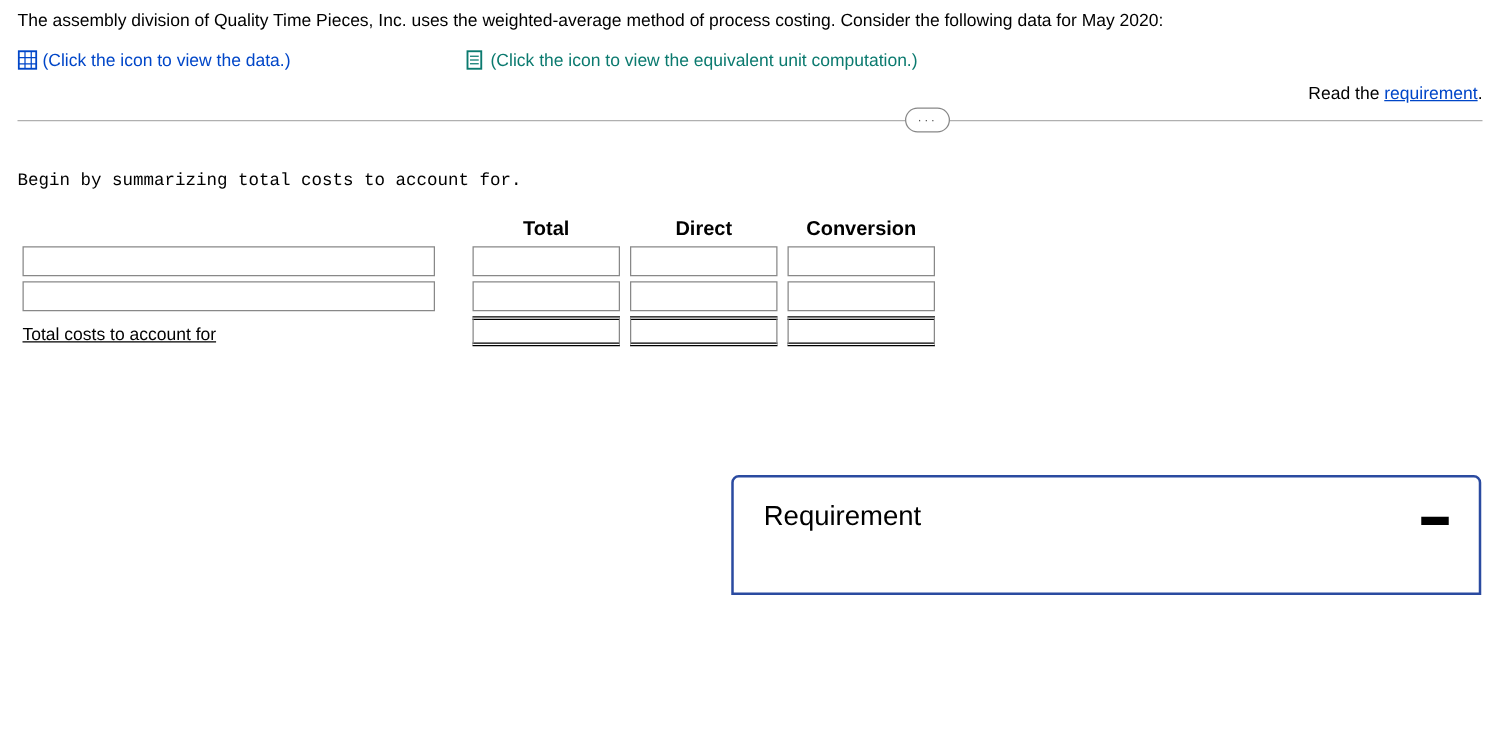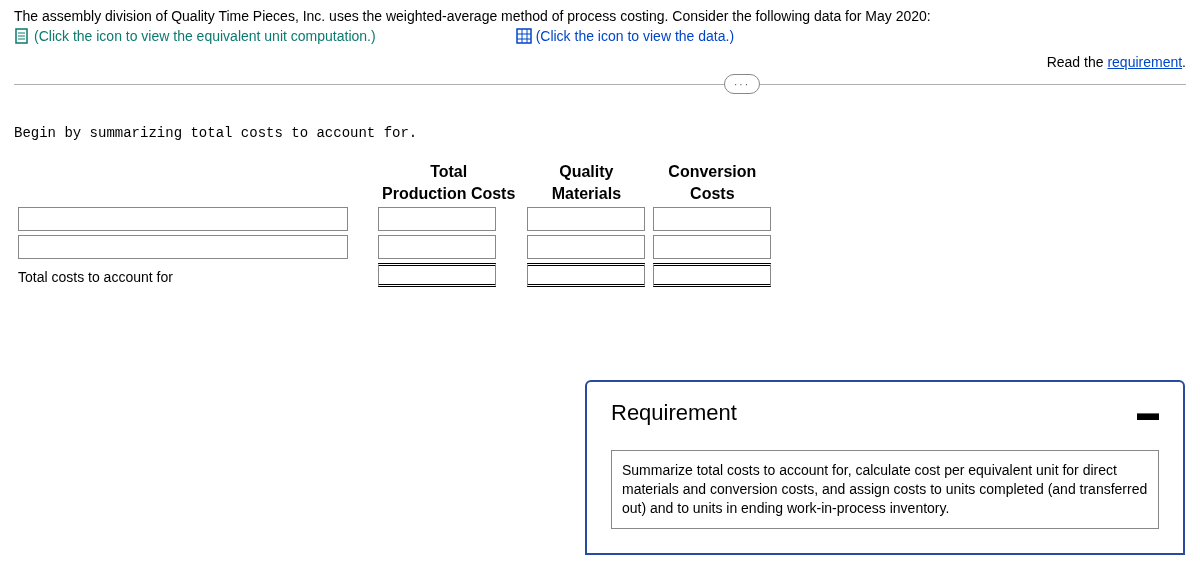--- a/index.html
+++ b/index.html
@@ -5,21 +5,21 @@
   * { box-sizing: border-box; }
   body {
     margin: 0;
     padding: 8px 14px;
     font-family: Arial, Helvetica, sans-serif;
     font-size: 14px;
     color: #000;
     background: #fff;
     width: 1200px;
   }
-  .intro-text { margin-bottom: 4px; }
+  .intro-text { margin-bottom: 16px; }
   .link-row { display: flex; align-items: center; margin-bottom: 10px; }
   .link-group { display: inline-flex; align-items: center; margin-right: 140px; }
   .icon-box {
     display: inline-flex;
     width: 16px; height: 16px;
     margin-right: 4px;
     vertical-align: middle;
   }
   .blue-link { color: #0046c8; }
   .teal-link { color: #0b7a6f; }
@@ -50,21 +50,21 @@
   }
   .instruction { margin-bottom: 20px; font-family: Liberation Mono, monospace; }
   table.cost-table { border-collapse: collapse; }
   table.cost-table th {
     font-weight: bold;
     text-align: center;
     padding: 2px 8px;
     font-size: 16px;
   }
   table.cost-table td { padding: 2px 4px; }
-  .desc-cell { width: 360px; }
+  .desc-cell { width: 360px; text-decoration: underline; }
   .desc-input {
     width: 330px;
     height: 24px;
     border: 1px solid #888;
     padding: 2px 4px;
     font-size: 14px;
   }
   .num-input {
     width: 118px;
     height: 24px;
@@ -106,66 +106,60 @@
 </style>
 </head>
 <body>
 
 <div class="intro-text">The assembly division of Quality Time Pieces, Inc. uses the weighted-average method of process costing. Consider the following data for May 2020:</div>
 
 <div class="link-row">
   <span class="link-group">
     <span class="icon-box">
       <svg viewBox="0 0 16 16">
-          <rect x="2" y="1" width="11" height="14" fill="none" stroke="#0b7a6f" stroke-width="1.5"></rect>
-          <line x1="4" y1="5" x2="11" y2="5" stroke="#0b7a6f" stroke-width="1"></line>
-          <line x1="4" y1="8" x2="11" y2="8" stroke="#0b7a6f" stroke-width="1"></line>
-          <line x1="4" y1="11" x2="11" y2="11" stroke="#0b7a6f" stroke-width="1"></line>
-        </svg>
-    </span>
-    <span class="teal-link">(Click the icon to view the equivalent unit computation.)</span>
-  </span>
-  <span class="link-group">
-    <span class="icon-box">
-      <svg viewBox="0 0 16 16">
           <rect x="1" y="1" width="14" height="14" fill="none" stroke="#0046c8" stroke-width="1.5"></rect>
           <line x1="1" y1="6" x2="15" y2="6" stroke="#0046c8" stroke-width="1"></line>
           <line x1="1" y1="11" x2="15" y2="11" stroke="#0046c8" stroke-width="1"></line>
           <line x1="6" y1="1" x2="6" y2="15" stroke="#0046c8" stroke-width="1"></line>
           <line x1="11" y1="1" x2="11" y2="15" stroke="#0046c8" stroke-width="1"></line>
         </svg>
     </span>
     <span class="blue-link">(Click the icon to view the data.)</span>
+  </span>
+  <span class="link-group">
+    <span class="icon-box">
+      <svg viewBox="0 0 16 16">
+          <rect x="2" y="1" width="11" height="14" fill="none" stroke="#0b7a6f" stroke-width="1.5"></rect>
+          <line x1="4" y1="5" x2="11" y2="5" stroke="#0b7a6f" stroke-width="1"></line>
+          <line x1="4" y1="8" x2="11" y2="8" stroke="#0b7a6f" stroke-width="1"></line>
+          <line x1="4" y1="11" x2="11" y2="11" stroke="#0b7a6f" stroke-width="1"></line>
+        </svg>
+    </span>
+    <span class="teal-link">(Click the icon to view the equivalent unit computation.)</span>
   </span>
 </div>
 
 <div class="read-req">
   <span>Read the </span><a class="req-link">requirement</a><span>.</span>
 </div>
 
 <div class="sep-wrap">
   <hr class="sep">
   <div class="sep-pill">···</div>
 </div>
 
 <div class="instruction">Begin by summarizing total costs to account for.</div>
 
 <table class="cost-table">
   <tbody>
       <tr>
     <th class="desc-cell"></th>
     <th>Total</th>
-    <th>Quality</th>
+    <th>Direct</th>
     <th>Conversion</th>
-  </tr>
-  <tr>
-    <th class="desc-cell"></th>
-    <th>Production Costs</th>
-    <th>Materials</th>
-    <th>Costs</th>
   </tr>
   <tr>
     <td class="desc-cell"><input class="desc-input" style=""></td>
     <td><input class="num-input" style=""></td>
     <td><input class="num-input" style=""></td>
     <td><input class="num-input" style=""></td>
   </tr>
   <tr>
     <td class="desc-cell"><input class="desc-input" style=""></td>
     <td><input class="num-input" style=""></td>
@@ -179,14 +173,13 @@
     <td><span class="num-sum"></span></td>
   </tr>
 </tbody>
   </table>
 
 <div class="popup">
   <div class="popup-title-row">
     <span class="popup-title">Requirement</span>
     <span class="min-icon">▬</span>
   </div>
-  <div class="popup-body">Summarize total costs to account for, calculate cost per equivalent unit for direct materials and conversion costs, and assign costs to units completed (and transferred out) and to units in ending work-in-process inventory.</div>
 </div>
 
 </body></html>

